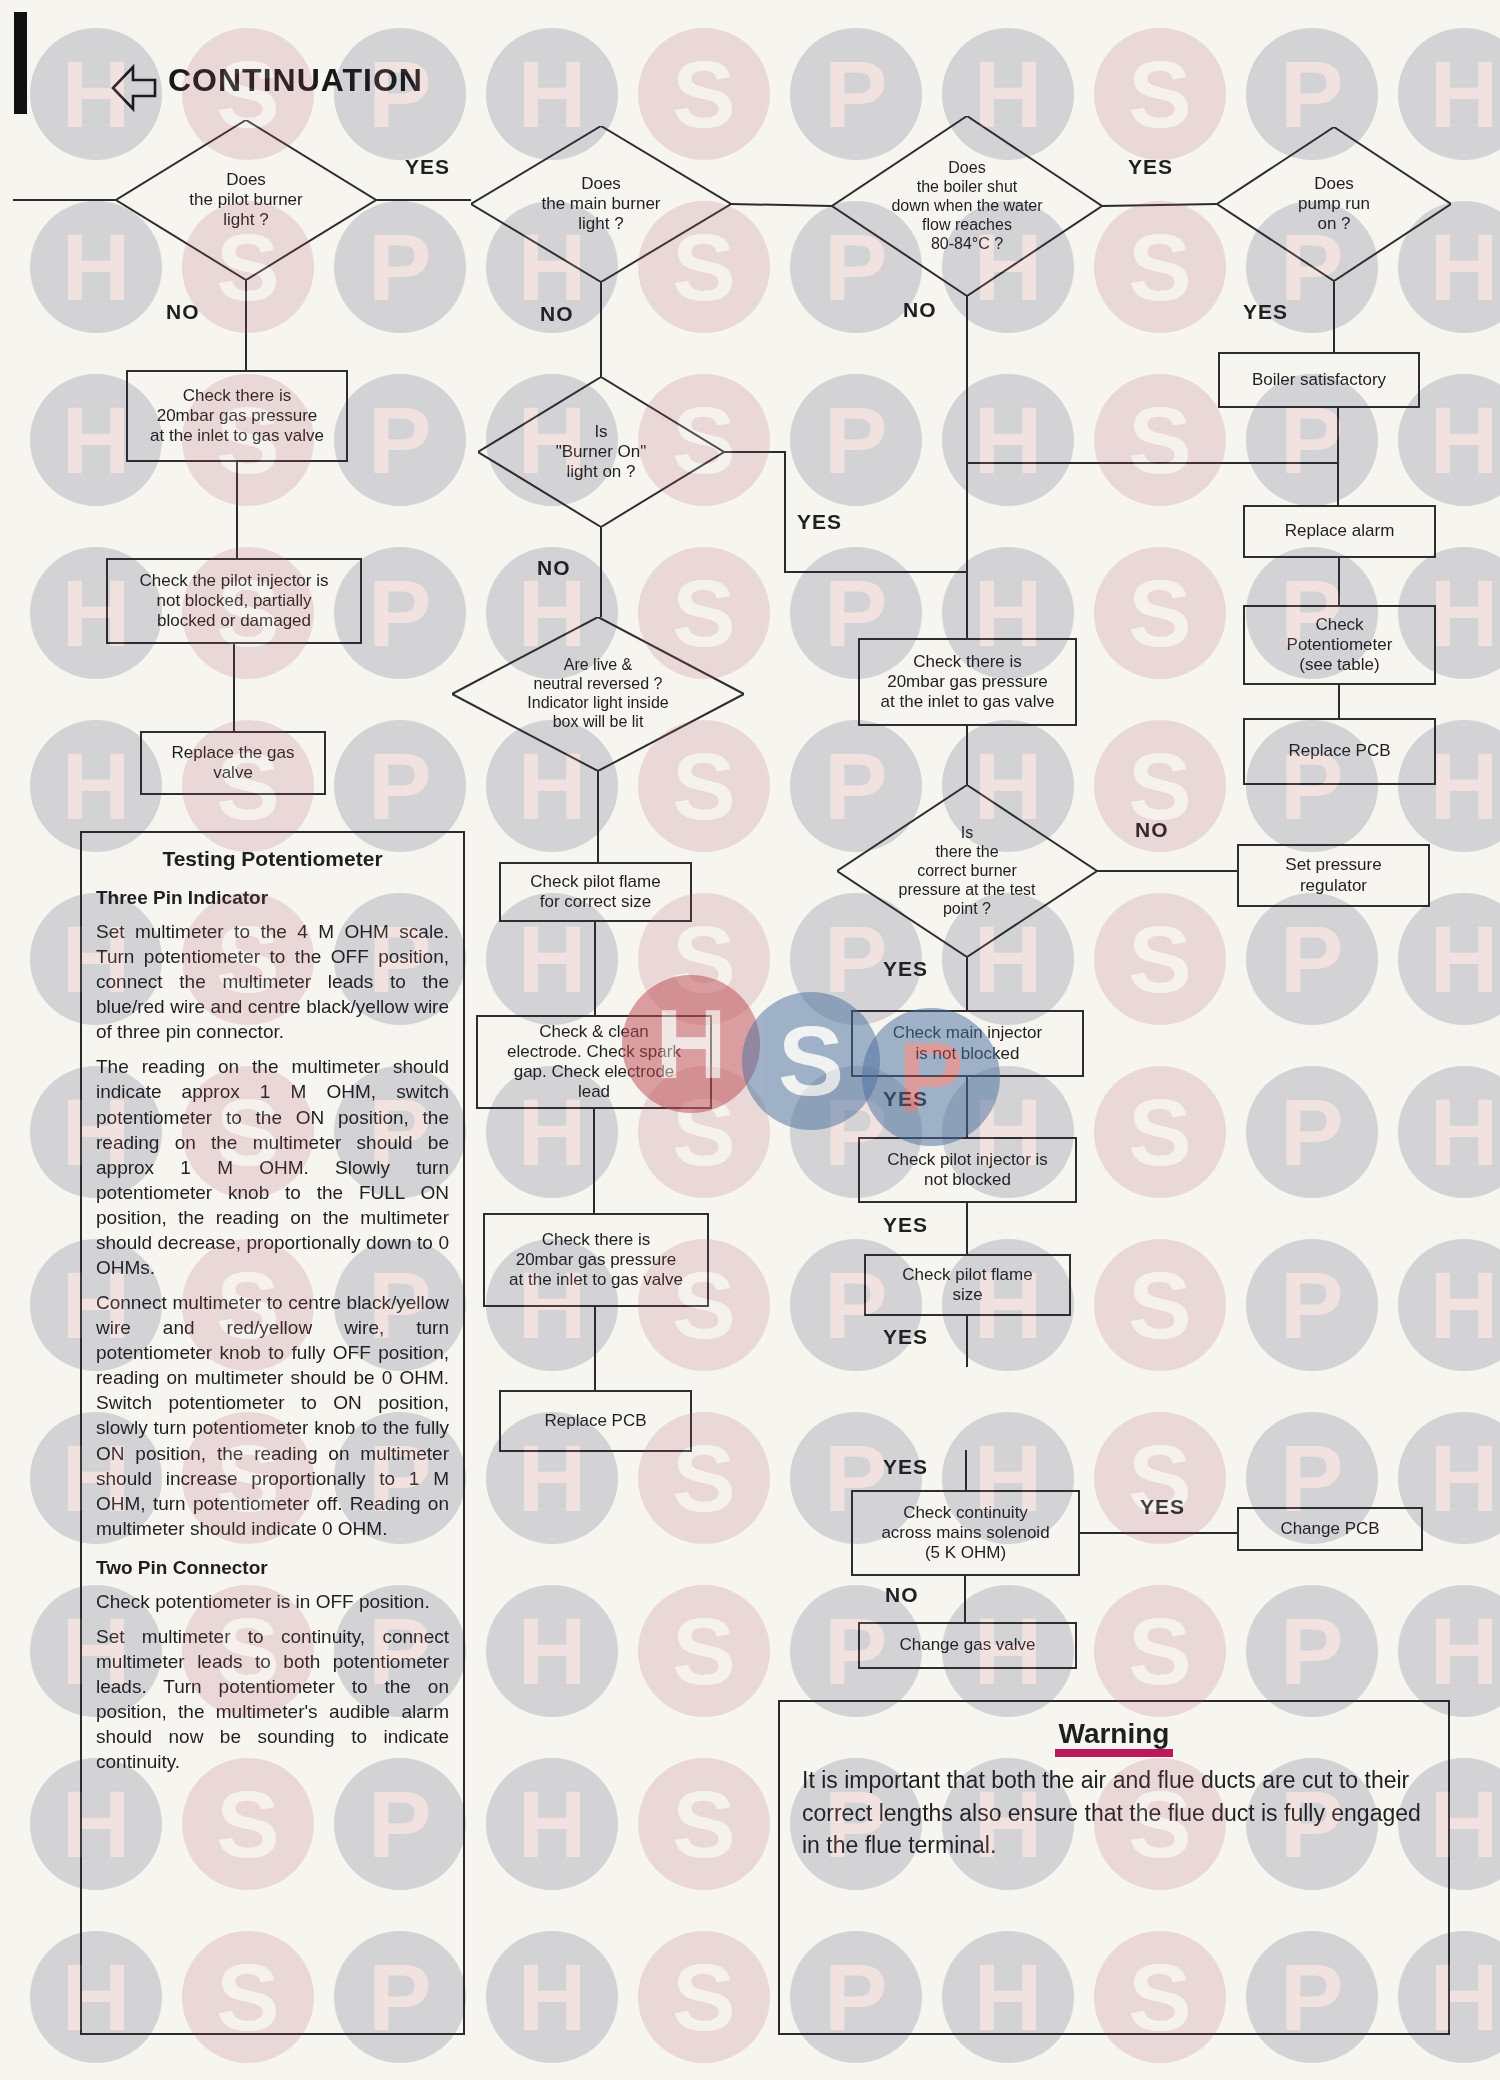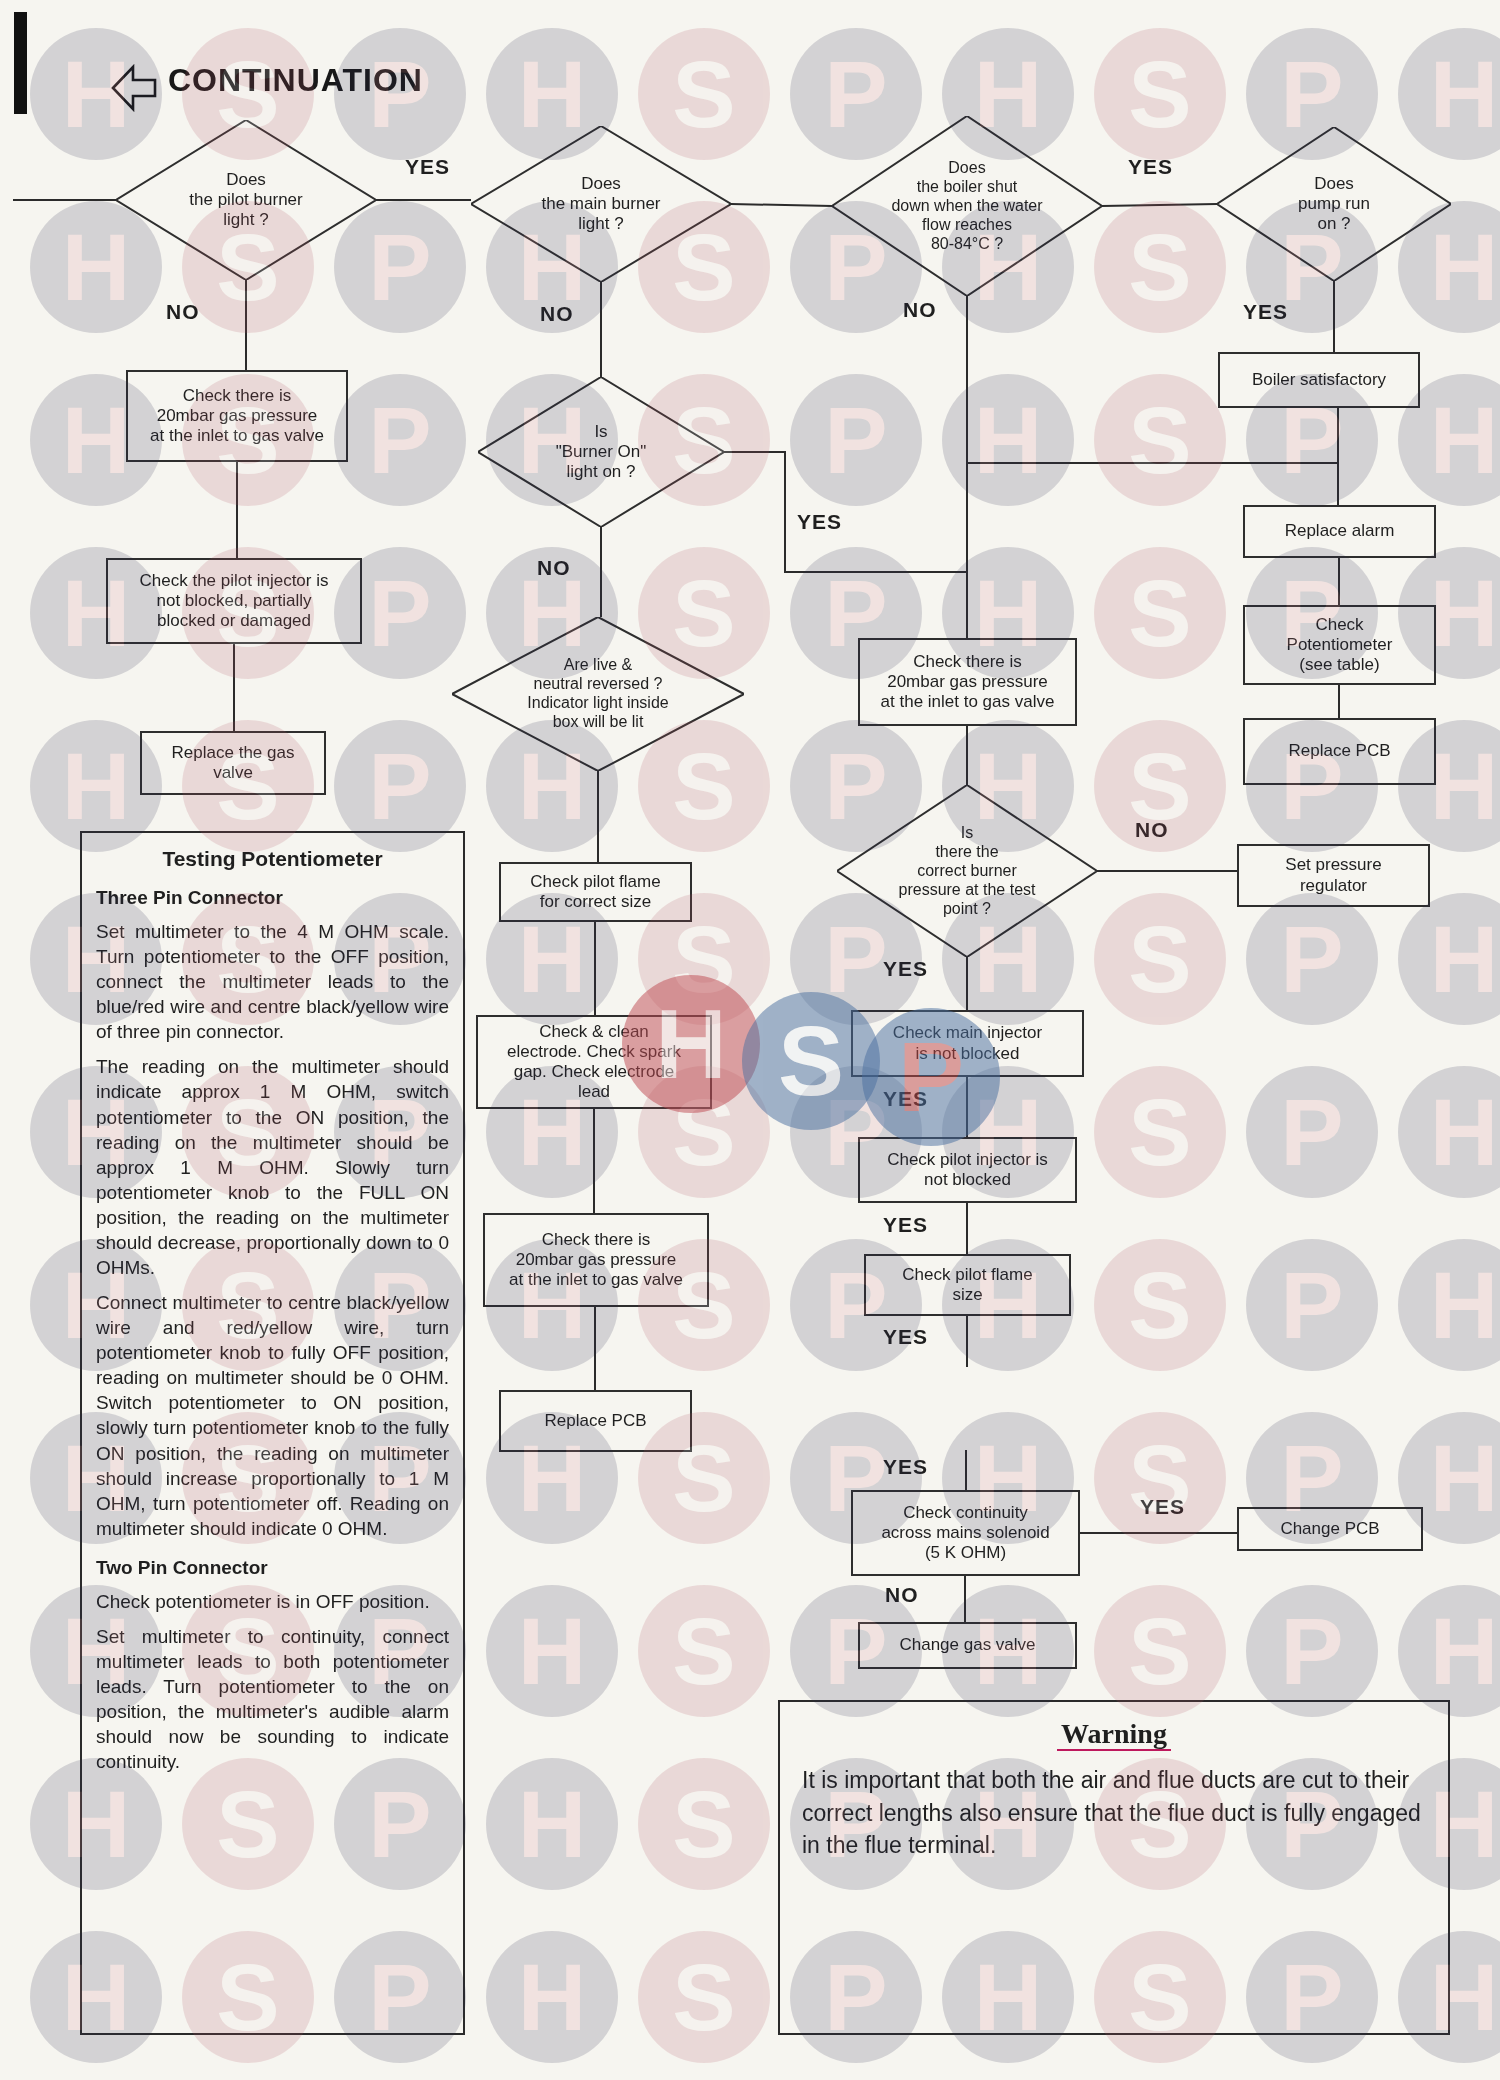--- a/index.html
+++ b/index.html
@@ -13,21 +13,21 @@
   .diamond{position:absolute;z-index:2;}
   .diamond svg{position:absolute;left:0;top:0;width:100%;height:100%;}
   .diamond svg polygon{fill:none;stroke:#2e2e2e;stroke-width:2;vector-effect:non-scaling-stroke;}
   .diamond .node-text{position:absolute;left:0;top:50%;transform:translateY(-50%);text-align:center;}
   .lbl{position:absolute;z-index:3;font-size:21px;font-weight:700;letter-spacing:1px;}
   .panel{position:absolute;z-index:2;border:2.5px solid #2a2a2a;box-sizing:border-box;background:transparent;}
   .panel-title{text-align:center;font-weight:700;font-size:21px;margin:14px 0 10px 0;}
   .panel .subhead{font-weight:700;font-size:19px;margin:16px 14px 2px 14px;}
   .panel p{font-size:19px;line-height:1.32;text-align:justify;margin:10px 14px;white-space:normal;}
   #warning-panel .panel-title{font-size:28px;font-weight:600;margin:16px 0 6px 0;}
-  #warning-panel .panel-title span{border-bottom:2px solid #be185d;padding:0 4px;font-family:Liberation Serif, serif;}
+  #warning-panel .panel-title span{border-bottom:8px solid #be185d;padding:0 4px;}
   #warning-panel p{font-size:23px;line-height:1.42;text-align:left;margin:14px 22px;}
   #corner-bar{position:absolute;left:14px;top:12px;width:13px;height:102px;background:#111;z-index:2;}
   #cont-arrow{position:absolute;left:110px;top:62px;z-index:2;}
   #page-title{position:absolute;left:168px;top:62px;font-size:32px;font-weight:700;letter-spacing:1px;z-index:2;color:#181818;}
   #wm-layer{position:absolute;left:0;top:0;width:1500px;height:2080px;z-index:10;pointer-events:none;}
   .wm-circle{position:absolute;border-radius:50%;display:flex;align-items:center;justify-content:center;font-weight:700;font-family:"Liberation Sans",sans-serif;}
 </style>
 </head>
 <body>
 
@@ -227,21 +227,21 @@
   <div class="lbl" style="left:883px;top:957px">YES</div>
   <div class="lbl" style="left:883px;top:1087px">YES</div>
   <div class="lbl" style="left:883px;top:1213px">YES</div>
   <div class="lbl" style="left:883px;top:1325px">YES</div>
   <div class="lbl" style="left:883px;top:1455px">YES</div>
   <div class="lbl" style="left:1140px;top:1495px">YES</div>
   <div class="lbl" style="left:885px;top:1583px">NO</div>
 
   <div class="panel" id="testing-panel" style="left:80px;top:831px;width:385px;height:1204px">
     <div class="panel-title">Testing Potentiometer</div>
-    <div class="subhead">Three Pin Connector</div>
+    <div class="subhead">Three Pin Indicator</div>
     <p>Set multimeter to the 4 M OHM scale. Turn potentiometer to the OFF position, connect the multimeter leads to the blue/red wire and centre black/yellow wire of three pin connector.</p>
     <p>The reading on the multimeter should indicate approx 1 M OHM, switch potentiometer to the ON position, the reading on the multimeter should be approx 1 M OHM. Slowly turn potentiometer knob to the FULL ON position, the reading on the multimeter should decrease, proportionally down to 0 OHMs.</p>
     <p>Connect multimeter to centre black/yellow wire and red/yellow wire, turn potentiometer knob to fully OFF position, reading on multimeter should be 0 OHM. Switch potentiometer to ON position, slowly turn potentiometer knob to the fully ON position, the reading on multimeter should increase proportionally to 1 M OHM, turn potentiometer off. Reading on multimeter should indicate 0 OHM.</p>
     <div class="subhead">Two Pin Connector</div>
     <p>Check potentiometer is in OFF position.</p>
     <p>Set multimeter to continuity, connect multimeter leads to both potentiometer leads. Turn potentiometer to the on position, the multimeter's audible alarm should now be sounding to indicate continuity.</p>
   </div>
 
   <div class="panel" id="warning-panel" style="left:778px;top:1700px;width:672px;height:335px">
     <div class="panel-title"><span>Warning</span></div>

